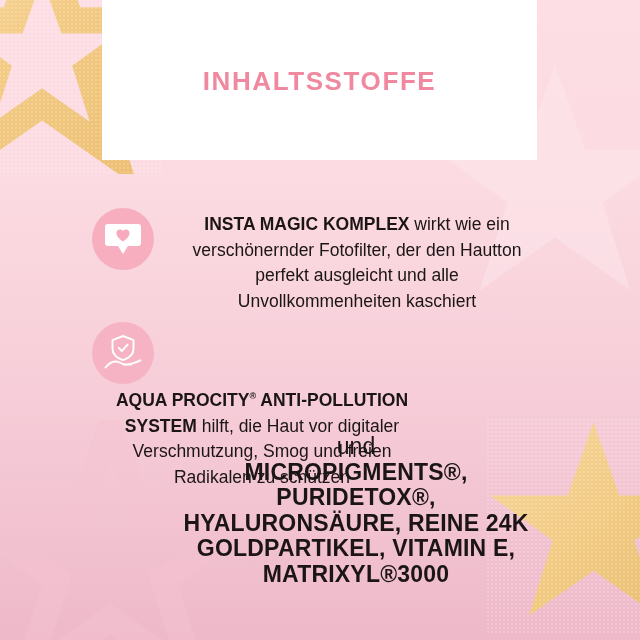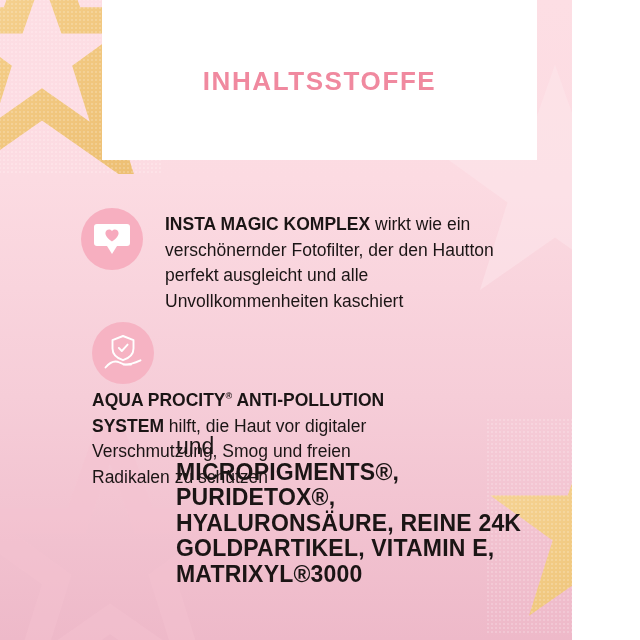--- a/index.html
+++ b/index.html
@@ -8,24 +8,25 @@
   }
   body {
     width: 640px;
     height: 640px;
     overflow: hidden;
     font-family: "Liberation Sans", sans-serif;
   }
 
   #stage {
     position: relative;
-    width: 572px;
+    width: 640px;
     height: 640px;
     background: linear-gradient(180deg, #fddee4 0%, #fcdbe2 28%, #f6cdd8 62%, #eeb9c9 100%);
     overflow: hidden;
+    text-align: center;
   }
 
   
   .pale-star {
     position: absolute;
     pointer-events: none;
   }
   .pale-star svg { display: block; }
 
   
@@ -68,21 +69,21 @@
     padding-top: 22px;
     white-space: nowrap;
   }
 
   
   .feature-row {
     position: absolute;
     display: flex;
     align-items: flex-start;
   }
-  #row-1 { left: 81px; top: 208px; }
+  #row-1 { left: 92px; top: 208px; gap: 11px; }
   #row-2 { left: 92px; top: 322px; flex-direction: column; }
 
   .icon-circle {
     width: 62px;
     height: 62px;
     border-radius: 50%;
     background: #f7afc0;
     flex: 0 0 62px;
     display: flex;
     align-items: center;

